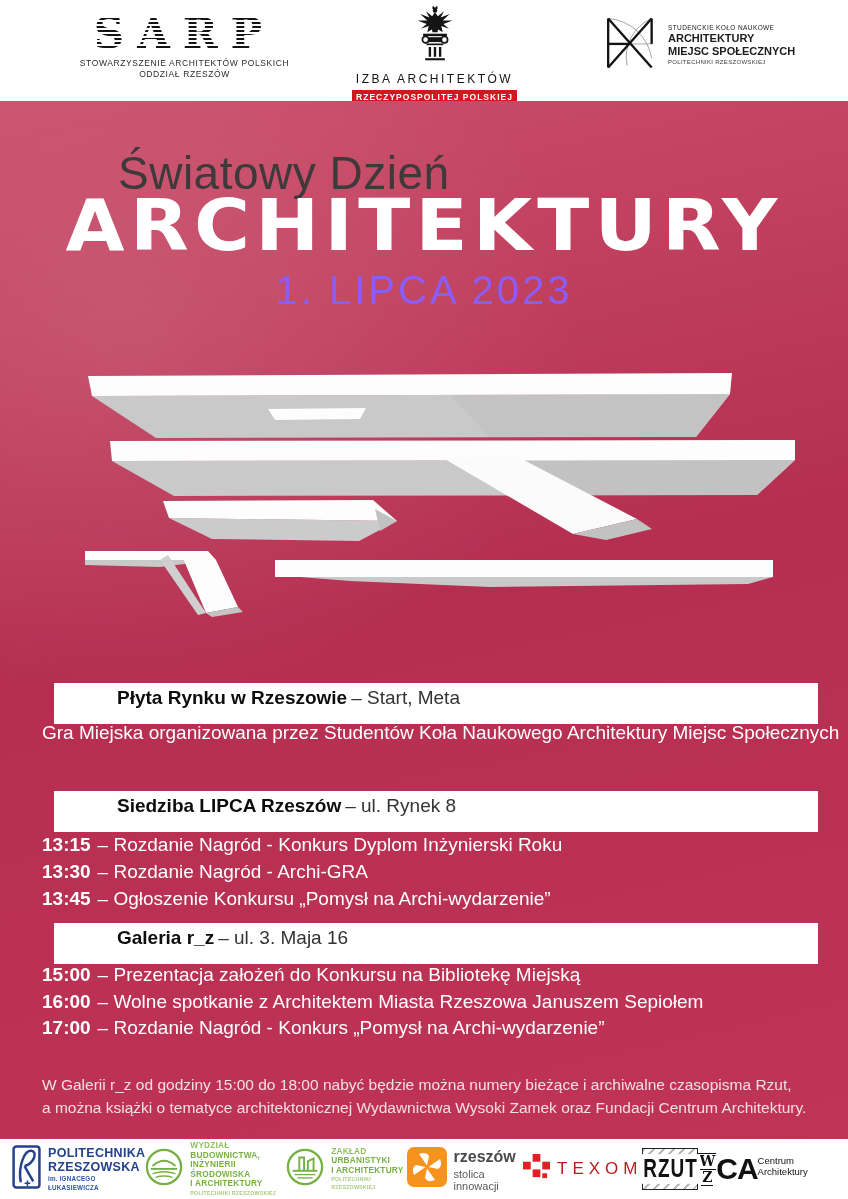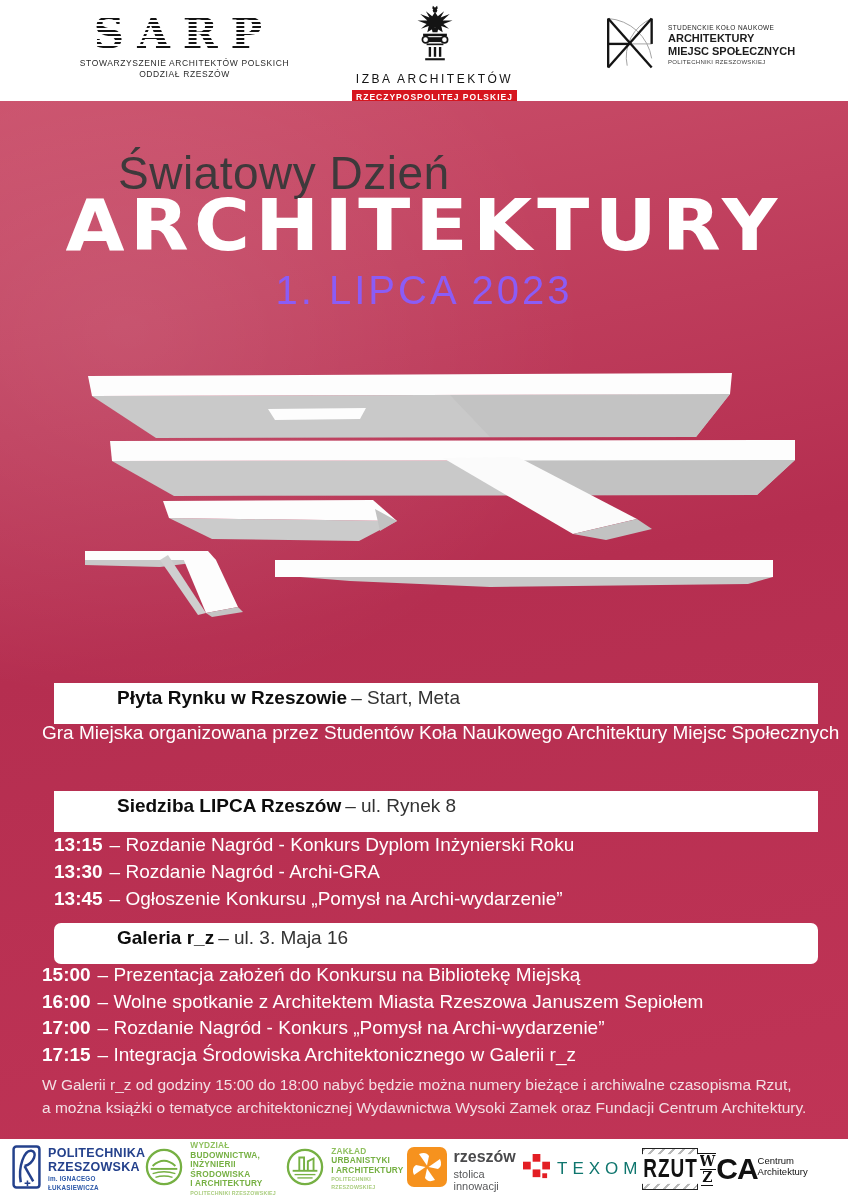--- a/index.html
+++ b/index.html
@@ -35,43 +35,43 @@
     letter-spacing:5px;transform:scaleX(1.06);transform-origin:center;white-space:nowrap;}
   .title-date{position:absolute;left:0;top:268px;width:848px;text-align:center;
     font-size:40px;font-weight:300;letter-spacing:3px;color:#8b5cf6;}
 
   .slabs{position:absolute;left:60px;top:360px;}
 
   
   .banner{position:absolute;left:42px;width:764px;height:41px;background:#ffffff;
     line-height:29px;padding-left:63px;box-sizing:border-box;font-size:19px;color:#333;white-space:nowrap;margin-left:12px;}
   .banner b{color:#0d0d0d;font-weight:700;margin-right:4px;}
-  .banner-1{top:683px;} .banner-2{top:791px;} .banner-3{top:923px;border-radius:7px;}
+  .banner-1{top:683px;} .banner-2{top:791px;} .banner-3{top:923px;}
 
   .items{position:absolute;left:42px;width:780px;color:#fff;font-size:19px;}
   .items .line{line-height:27px;white-space:nowrap;}
   .items .t{font-weight:700;margin-right:7px;}
-  .items-1{top:719px;} .items-2{top:831px;margin-left:12px;} .items-3{top:962px;}
+  .items-1{top:719px;} .items-2{top:831px;} .items-3{top:962px;}
   .items-3 .line{line-height:26.5px;}
 
   .note{position:absolute;left:42px;top:1073px;width:780px;color:#f2dfe4;font-size:15.5px;}
   .note .line{line-height:23px;white-space:nowrap;}
 
   
   .bottom-band{position:absolute;left:0;top:1139px;width:848px;height:60px;background:#ffffff;
     display:flex;align-items:center;justify-content:space-between;padding:0 12px;box-sizing:border-box;}
   .logo{display:flex;align-items:center;gap:7px;}
   .pr-text .n{font-size:12.5px;font-weight:800;color:#24418c;line-height:14px;letter-spacing:.3px;}
   .pr-text .s{font-size:6.3px;font-weight:700;color:#2b57a8;line-height:9px;letter-spacing:.2px;}
   .green-text div{font-size:8.3px;font-weight:700;color:#76b043;line-height:9.6px;letter-spacing:.2px;}
   .green-text .first{color:#8fc05e;}
   .green-text .sub{font-size:5.3px;color:#aacd7e;line-height:8px;}
   .rz-text .n{font-size:16px;font-weight:700;color:#4a4a4c;line-height:22px;}
   .rz-text .s{font-size:11px;color:#58595b;line-height:12px;}
-  .texom-name{font-size:17px;font-weight:500;letter-spacing:5px;color:#0f766e;}
+  .texom-name{font-size:17px;font-weight:500;letter-spacing:5px;color:#b91c1c;}
   .rzut-box{width:56px;height:42px;border:1.6px solid #222;box-sizing:border-box;
     background:repeating-linear-gradient(135deg,#b9b9b9 0 2px,rgba(255,255,255,0) 2px 7px);
     display:flex;align-items:center;justify-content:center;}
   .rzut-box span{font-weight:700;font-size:19px;letter-spacing:1px;color:#111;background:#fff;
     padding:0 2px;transform:scaleY(1.35);}
   .wz{display:flex;flex-direction:column;align-items:center;font-family:"DejaVu Serif",serif;font-weight:700;color:#111;}
   .wz .w{font-size:14px;line-height:15px;border-top:1px solid #111;border-bottom:1px solid #111;padding:0 1px;}
   .wz .z{font-size:14px;line-height:15px;border-bottom:1px solid #111;padding:0 1px;}
   .ca{display:flex;flex-direction:row;align-items:flex-start;}
   .ca .n{font-size:30px;line-height:28px;font-weight:800;color:#111;letter-spacing:-1px;}
@@ -206,23 +206,20 @@
   <div class="items items-3">
     <div class="line">
       <span class="t">15:00</span><span>– Prezentacja założeń do Konkursu na Bibliotekę Miejską</span>
     </div>
     <div class="line">
       <span class="t">16:00</span><span>– Wolne spotkanie z Architektem Miasta Rzeszowa Januszem Sepiołem</span>
     </div>
     <div class="line">
       <span class="t">17:00</span><span>– Rozdanie Nagród - Konkurs „Pomysł na Archi-wydarzenie”</span>
     </div>
-    <div class="line">
-      <span class="t">17:15</span><span>– Integracja Środowiska Architektonicznego w Galerii r_z</span>
-    </div>
   </div>
 
   <div class="note">
     <div class="line">W Galerii r_z od godziny 15:00 do 18:00 nabyć będzie można numery bieżące i archiwalne czasopisma Rzut,</div>
     <div class="line">a można książki o tematyce architektonicznej Wydawnictwa Wysoki Zamek oraz Fundacji Centrum Architektury.</div>
   </div>
 
   <div class="bottom-band">
 
     <div class="logo">

